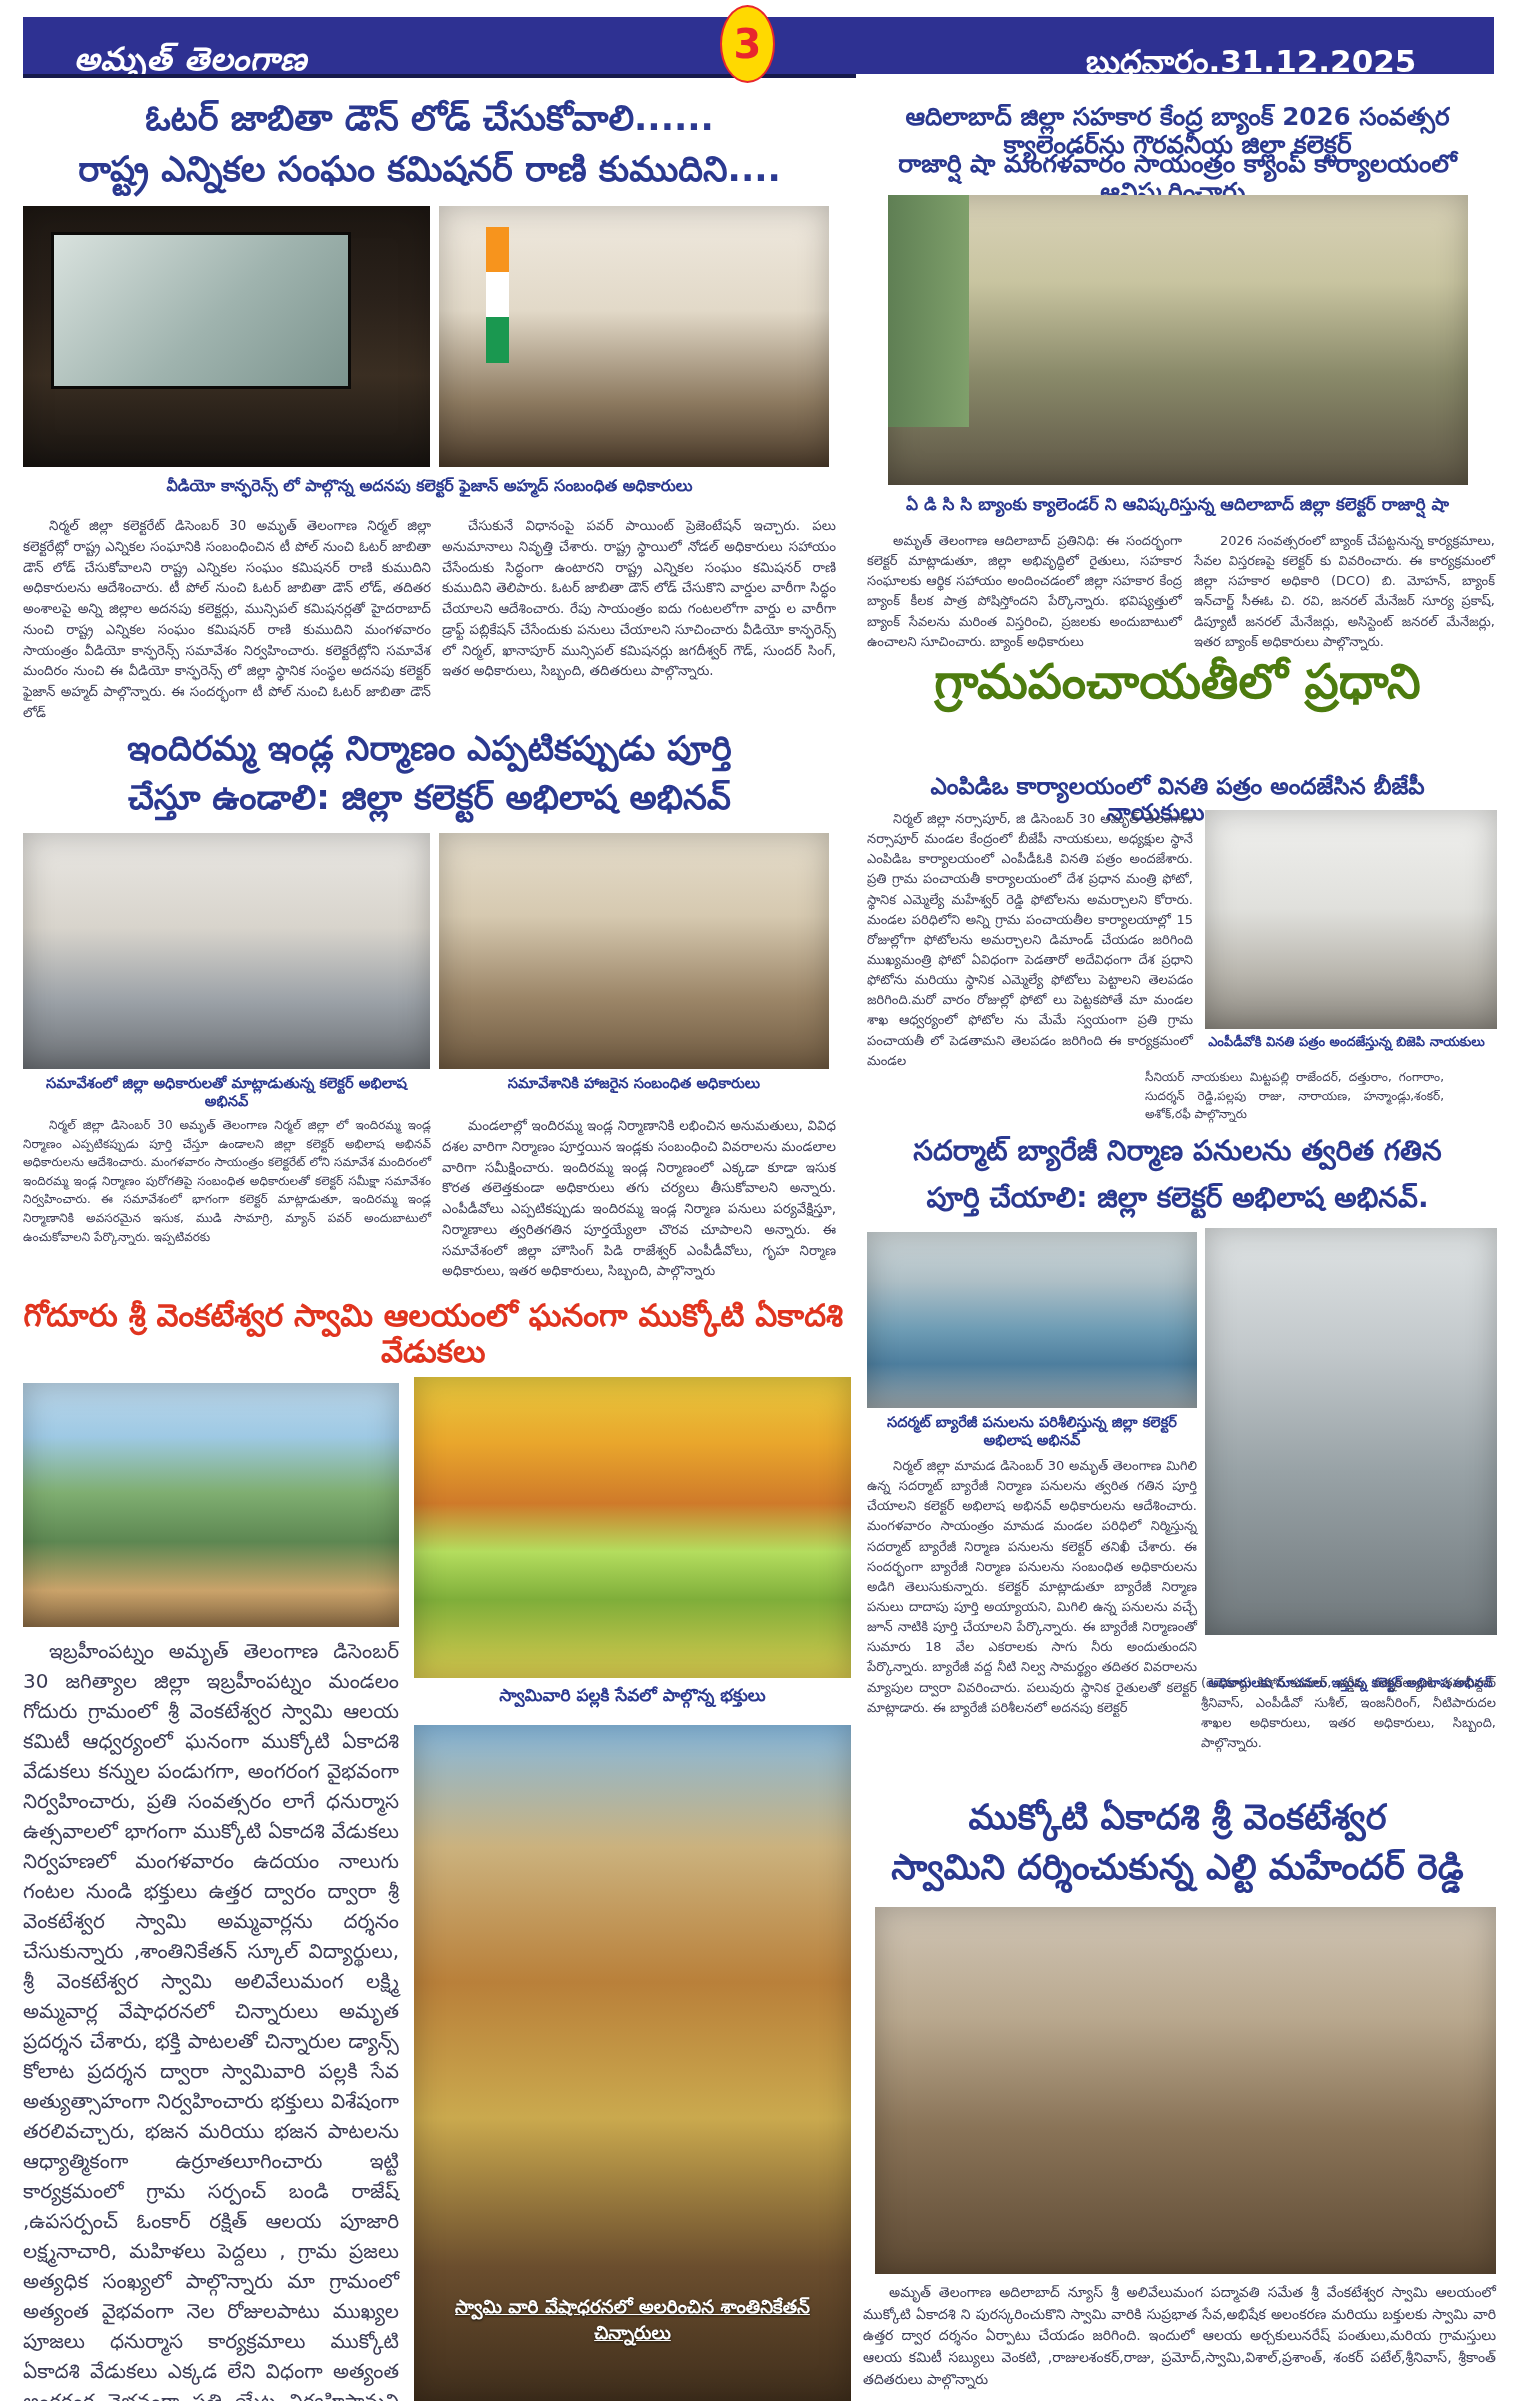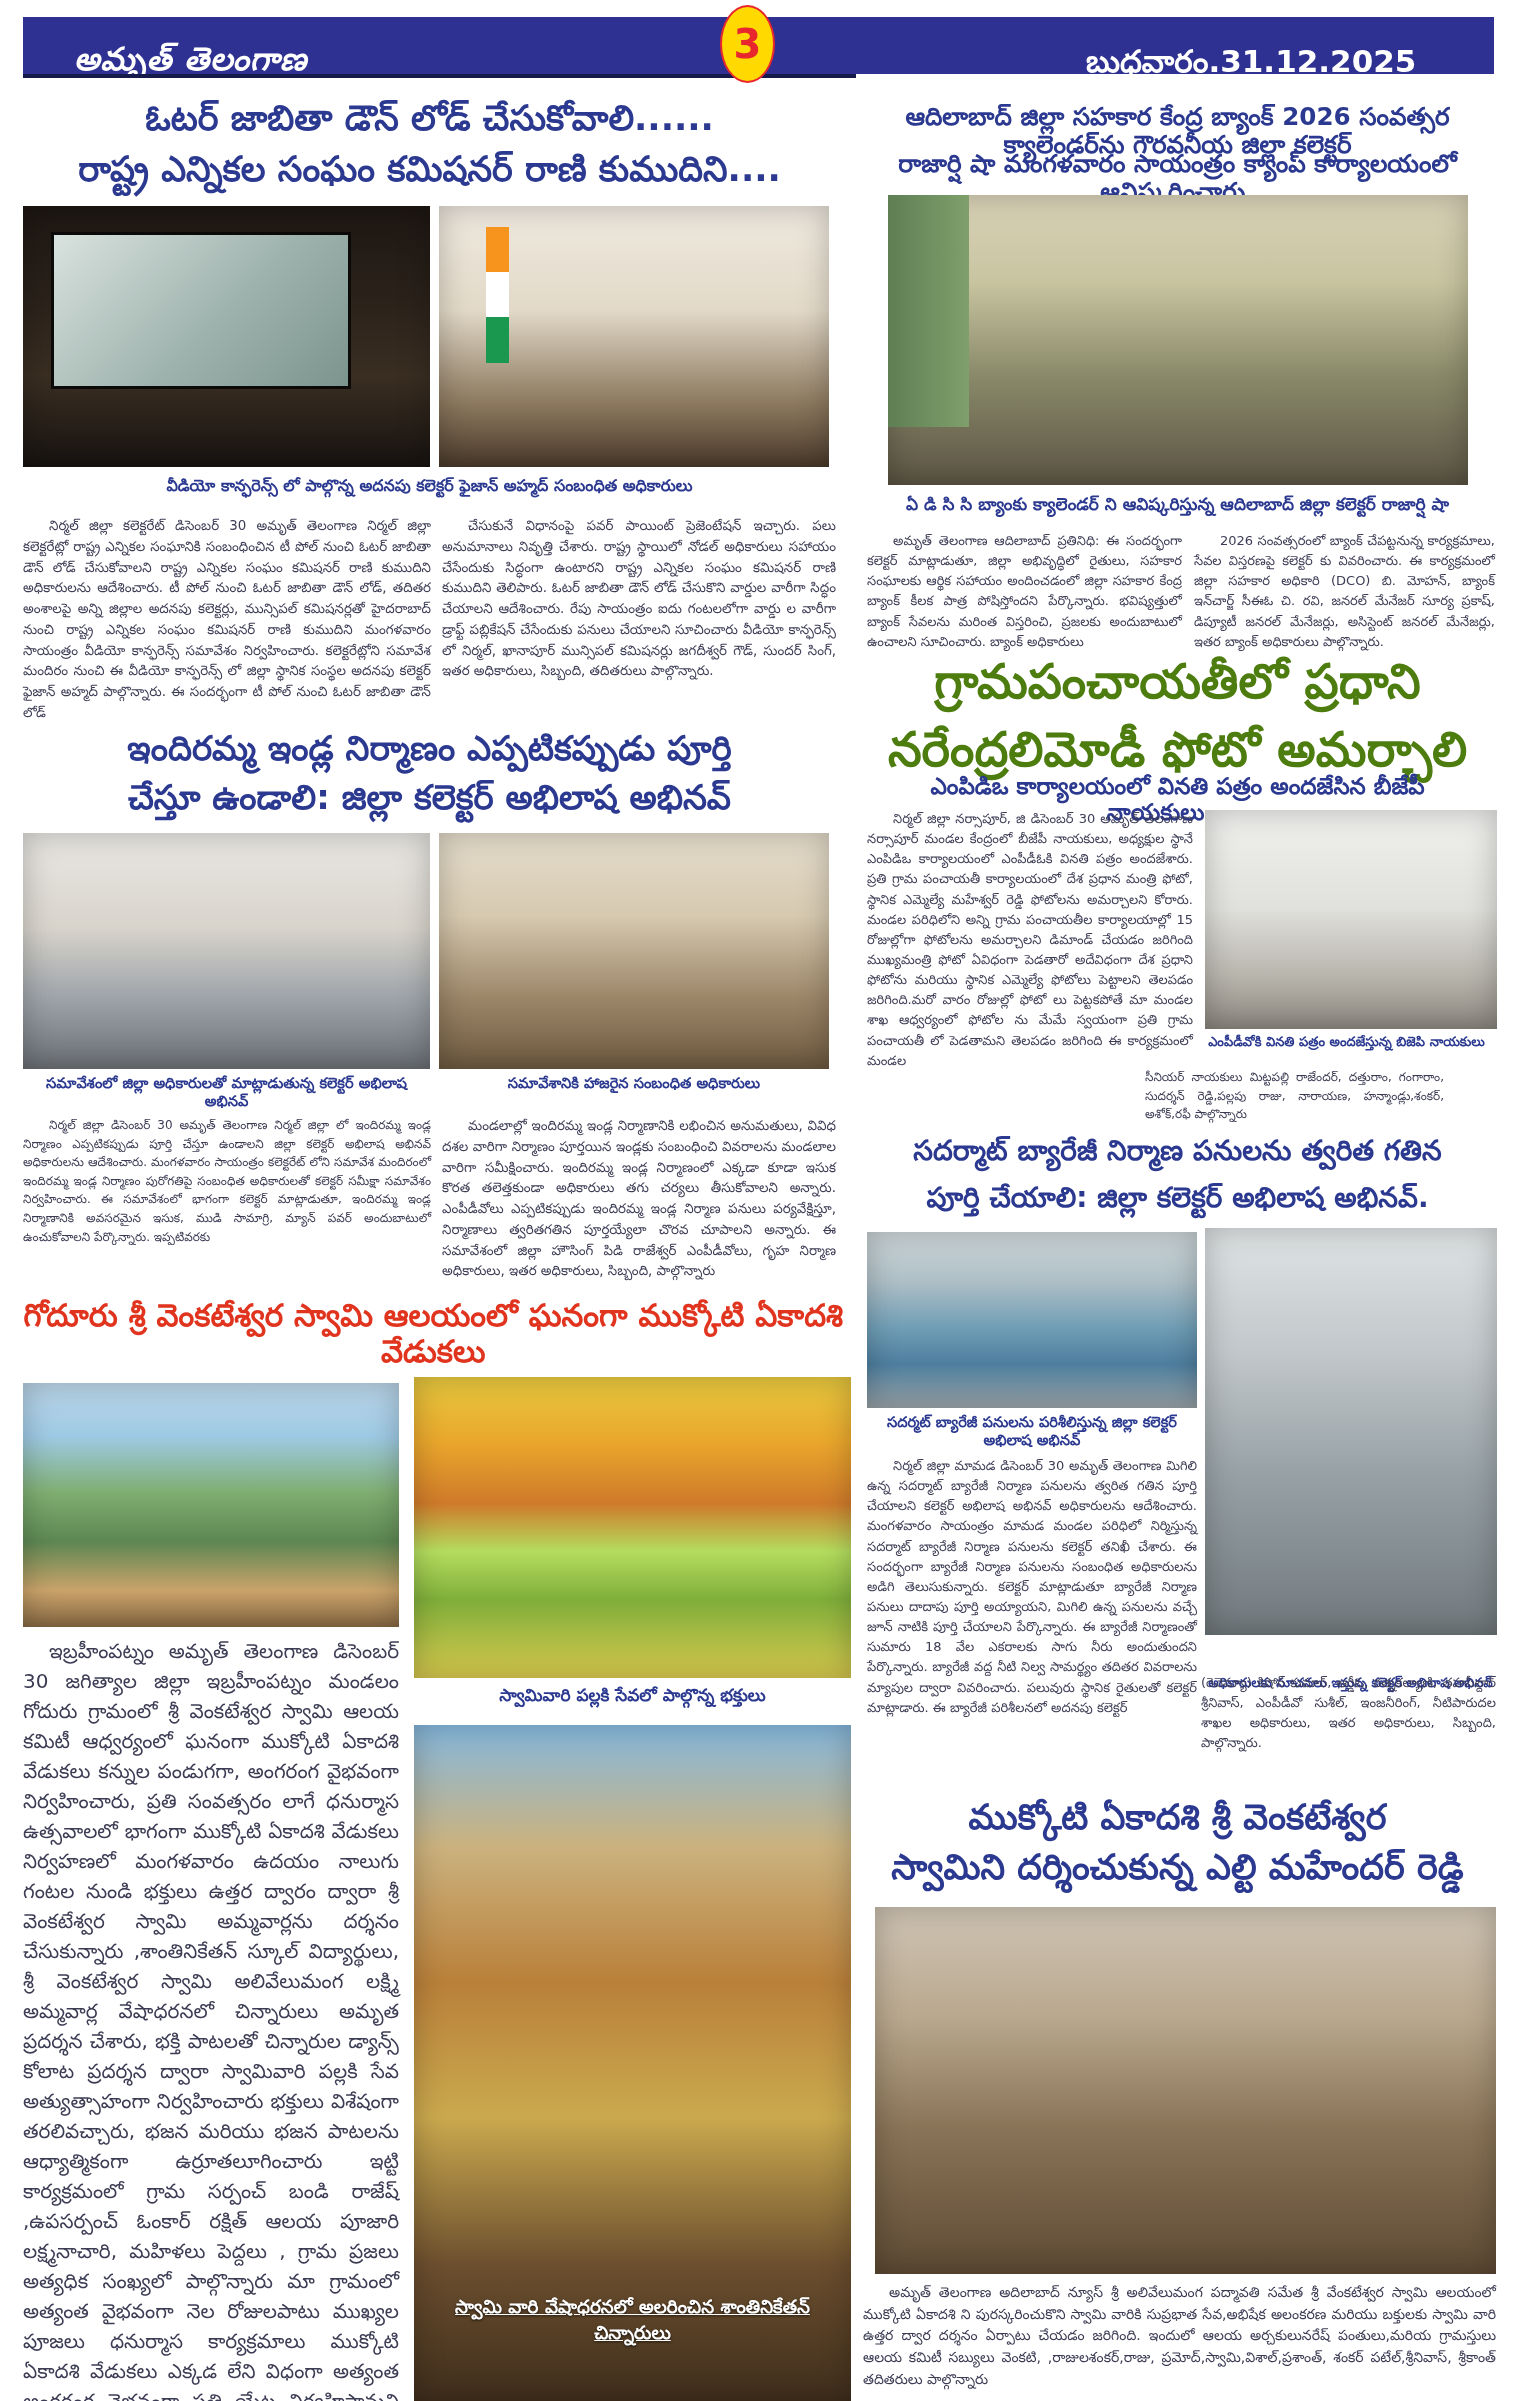--- a/index.html
+++ b/index.html
@@ -111,21 +111,20 @@
   <div class="cap" style="left:859px;top:494px;width:637px;font-size:17px;">ఏ డి సి సి బ్యాంకు క్యాలెండర్ ని ఆవిష్కరిస్తున్న ఆదిలాబాద్ జిల్లా కలెక్టర్ రాజార్షి షా</div>
 
   <div class="body-col" style="left:867px;top:531px;width:315px;height:119px;font-size:13px;">
     <p>అమృత్ తెలంగాణ ఆదిలాబాద్ ప్రతినిధి: ఈ సందర్భంగా కలెక్టర్ మాట్లాడుతూ, జిల్లా అభివృద్ధిలో రైతులు, సహకార సంఘాలకు ఆర్థిక సహాయం అందించడంలో జిల్లా సహకార కేంద్ర బ్యాంక్ కీలక పాత్ర పోషిస్తోందని పేర్కొన్నారు. భవిష్యత్తులో బ్యాంక్ సేవలను మరింత విస్తరించి, ప్రజలకు అందుబాటులో ఉంచాలని సూచించారు. బ్యాంక్ అధికారులు</p>
   </div>
   <div class="body-col" style="left:1194px;top:531px;width:301px;height:119px;font-size:13px;">
     <p>2026 సంవత్సరంలో బ్యాంక్ చేపట్టనున్న కార్యక్రమాలు, సేవల విస్తరణపై కలెక్టర్ కు వివరించారు. ఈ కార్యక్రమంలో జిల్లా సహకార అధికారి (DCO) బి. మోహన్, బ్యాంక్ ఇన్‌చార్జ్ సీఈఓ చి. రవి, జనరల్ మేనేజర్ సూర్య ప్రకాష్, డిప్యూటీ జనరల్ మేనేజర్లు, అసిస్టెంట్ జనరల్ మేనేజర్లు, ఇతర బ్యాంక్ అధికారులు పాల్గొన్నారు.</p>
   </div>
 
   <div class="h-mag" style="left:859px;top:655px;width:637px;font-size:48px;">గ్రామపంచాయతీలో ప్రధాని</div>
-  <div class="h-mag" style="left:859px;top:723px;width:637px;font-size:48px;">నరేంద్రలిమోడీ  ఫోటో అమర్చాలి</div>
   <div class="h-blue" style="left:859px;top:773px;width:637px;font-size:23px;">ఎంపిడిఒ కార్యాలయంలో వినతి పత్రం అందజేసిన బీజేపీ నాయకులు.....</div>
 
   <div class="body-col" style="left:867px;top:809px;width:326px;height:316px;font-size:13px;">
     <p>నిర్మల్ జిల్లా నర్సాపూర్, జి డిసెంబర్ 30 అమృత్ తెలంగాణ నర్సాపూర్ మండల కేంద్రంలో బీజేపీ నాయకులు, అధ్యక్షుల స్థానే ఎంపిడిఒ కార్యాలయంలో ఎంపీడీఓకి వినతి పత్రం అందజేశారు. ప్రతి గ్రామ పంచాయతీ కార్యాలయంలో దేశ ప్రధాన మంత్రి ఫోటో, స్థానిక ఎమ్మెల్యే మహేశ్వర్ రెడ్డి ఫోటోలను అమర్చాలని కోరారు. మండల పరిధిలోని అన్ని గ్రామ పంచాయతీల కార్యాలయాల్లో 15 రోజుల్లోగా ఫోటోలను అమర్చాలని డిమాండ్ చేయడం జరిగింది ముఖ్యమంత్రి ఫోటో ఏవిధంగా పెడతారో అదేవిధంగా దేశ ప్రధాని ఫోటోను మరియు స్థానిక ఎమ్మెల్యే ఫోటోలు పెట్టాలని తెలపడం జరిగింది.మరో వారం రోజుల్లో ఫోటో లు పెట్టకపోతే మా మండల శాఖ ఆధ్వర్యంలో ఫోటోల ను మేమే స్వయంగా ప్రతి గ్రామ పంచాయతీ లో పెడతామని తెలపడం జరిగింది ఈ కార్యక్రమంలో మండల</p>
   </div>
 
   <div class="photo ph-office" style="left:1205px;top:810px;width:292px;height:219px;"></div>
   <div class="cap" style="left:1197px;top:1034px;width:299px;font-size:13px;">ఎంపీడీవోకి వినతి పత్రం అందజేస్తున్న బిజెపి నాయకులు</div>
   <div class="body-col" style="left:1145px;top:1068px;width:299px;height:58px;font-size:12px;">
     <p style="text-indent:0;">సీనియర్ నాయకులు   మిట్టపల్లి రాజేందర్, దత్తురాం, గంగారాం, సుదర్శన్ రెడ్డి,పల్లపు రాజు, నారాయణ, హన్మాండ్లు,శంకర్, అశోక్,రఫీ  పాల్గొన్నారు</p>

